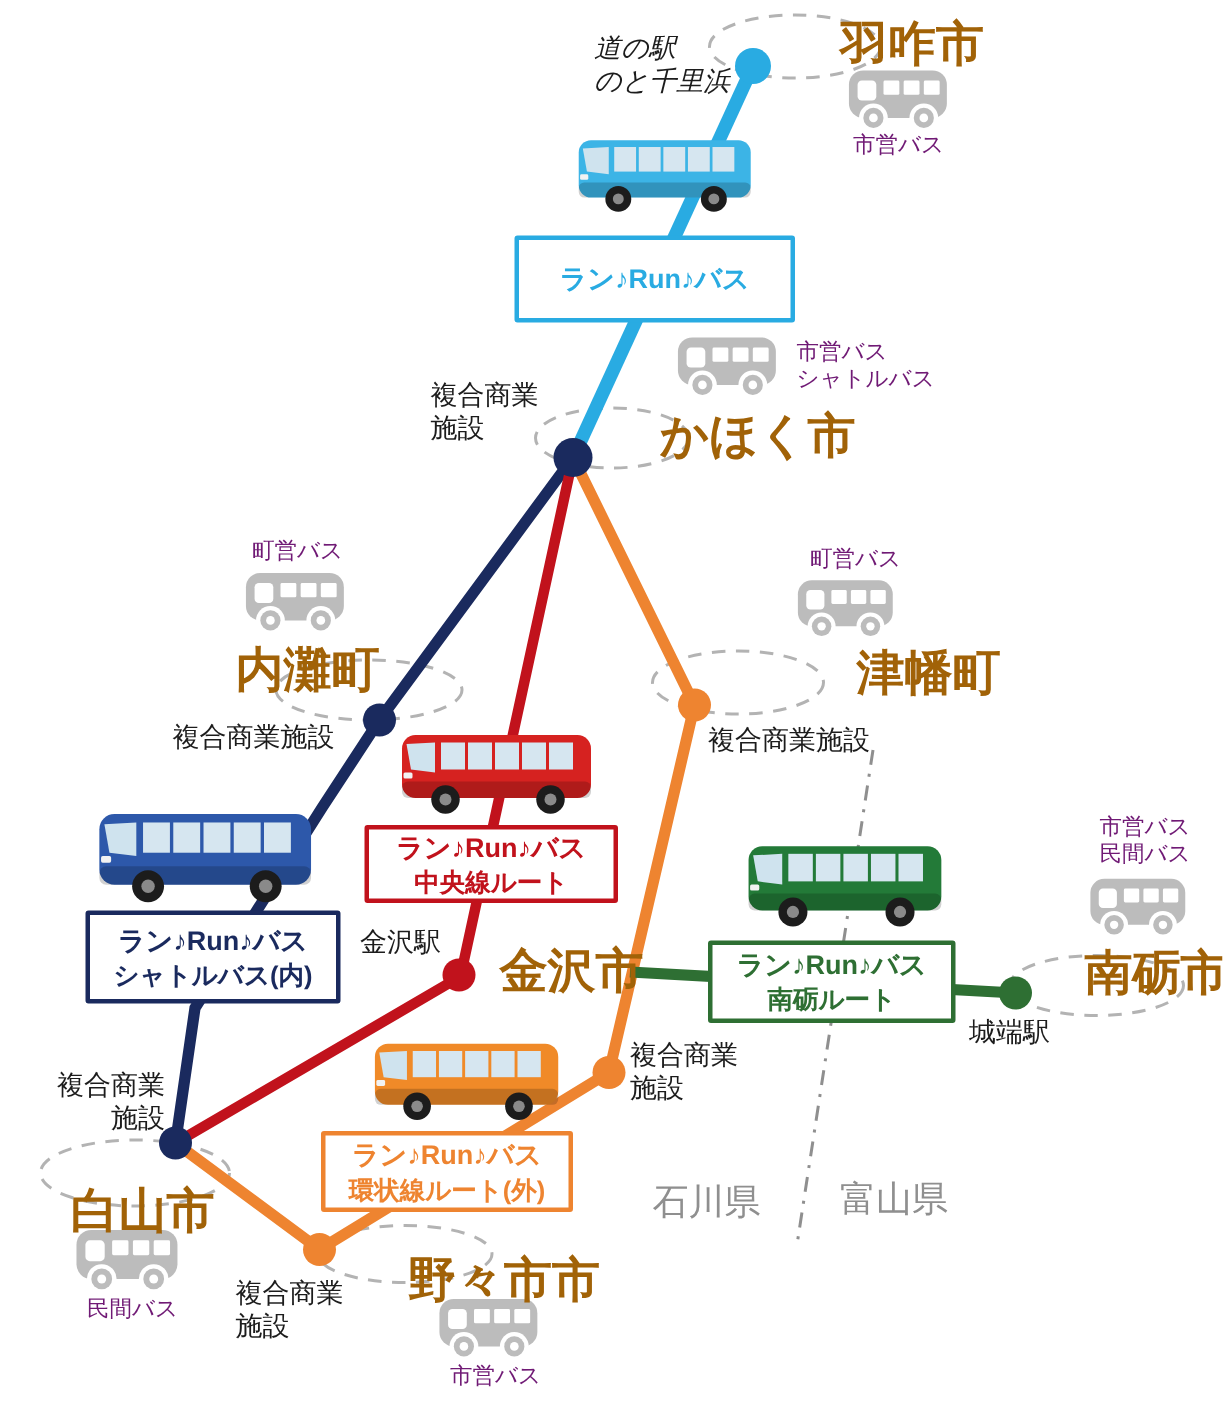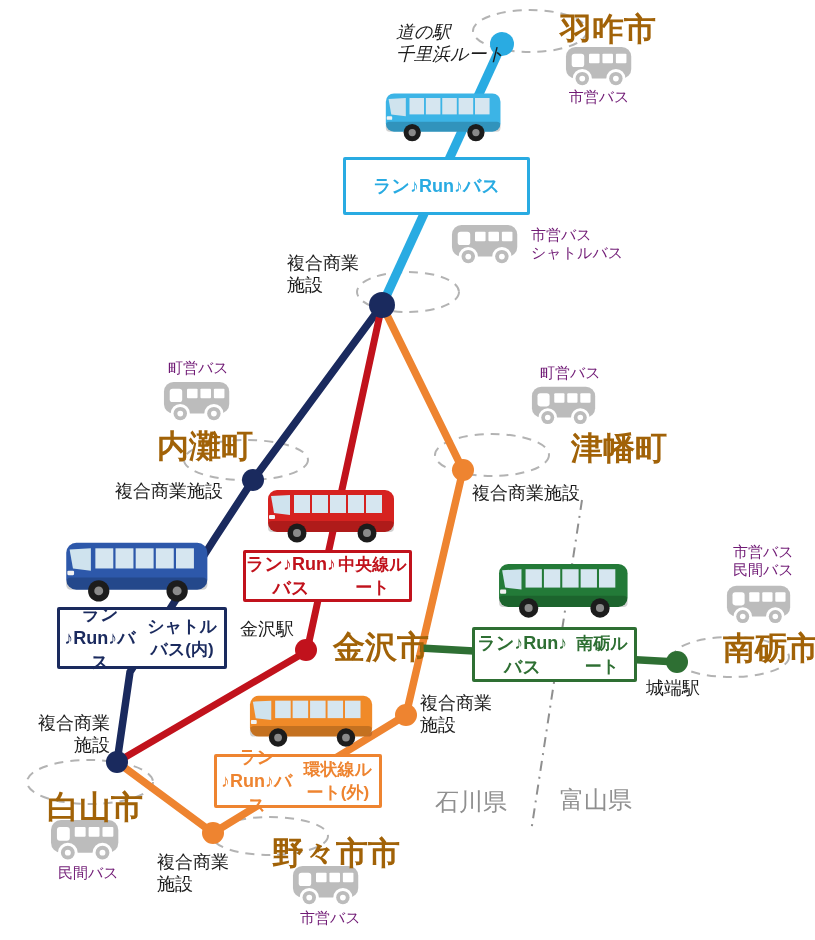--- a/index.html
+++ b/index.html
@@ -5,21 +5,21 @@
   html,body{margin:0;padding:0;background:#fff;}
   #map{position:relative;width:815px;height:940px;background:#fff;overflow:hidden;
        font-family:"Liberation Sans",sans-serif;}
   #map svg.layer{position:absolute;left:0;top:0;z-index:1;}
   .txt{position:absolute;z-index:3;white-space:nowrap;line-height:1.22;}
   .city{font-size:32px;font-weight:bold;color:#a16207;}
   .place{font-size:18px;color:#1c1c1c;}
   .note{font-size:15px;color:#701a75;}
   .pref{font-size:24px;color:#8f8f8f;}
   .routebox{position:absolute;z-index:3;background:#fff;border:3px solid;
-            display:flex;align-items:center;justify-content:center;
+            display:flex;flex-direction:column;align-items:center;justify-content:center;
             font-weight:bold;text-align:center;border-radius:2px;}
   .routebox .l1{font-size:18px;}
   .routebox .l2{font-size:17px;}
   .right{text-align:right;}
   .center{text-align:center;}
 </style>
 </head>
 <body>
 
 <div id="map">
@@ -120,37 +120,38 @@
     <g transform="translate(50,818) scale(0.99)">
         <use href="#gbus"></use>
       </g>
     <g transform="translate(292,864) scale(0.96)">
         <use href="#gbus"></use>
       </g>
   </svg>
 
   <div class="txt place" style="left:396px;top:22px;font-style:italic;">
     <div>道の駅</div>
-    <div>千里浜ルート</div>
+    <div>のと千里浜</div>
   </div>
   <div class="txt city" style="left:560px;top:10px;">羽咋市</div>
   <div class="txt note center" style="left:566px;top:88px;width:66px;">市営バス</div>
 
   <div class="routebox" style="left: 343px; top: 157px; width: 181px; height: 52px; color: rgb(41, 171, 226); border-color: rgb(41, 171, 226);">
     <div class="l1">ラン♪Run♪バス</div>
   </div>
 
   <div class="txt note" style="left:531px;top:226px;">
     <div>市営バス</div>
     <div>シャトルバス</div>
   </div>
   <div class="txt place" style="left:287px;top:253px;">
     <div>複合商業</div>
     <div>施設</div>
   </div>
+  <div class="txt city" style="left:440px;top:271px;">かほく市</div>
 
   <div class="txt note" style="left:168px;top:359px;">町営バス</div>
   <div class="txt city" style="left:157px;top:427px;">内灘町</div>
   <div class="txt place" style="left:115px;top:481px;">複合商業施設</div>
 
   <div class="txt note" style="left:540px;top:364px;">町営バス</div>
   <div class="txt city" style="left:523px;top:429px;margin-left:48px;">津幡町</div>
   <div class="txt place" style="left:472px;top:483px;">複合商業施設</div>
 
   <div class="routebox" style="left: 243px; top: 550px; width: 163px; height: 46px; color: rgb(193, 18, 28); border-color: rgb(193, 18, 28);">

